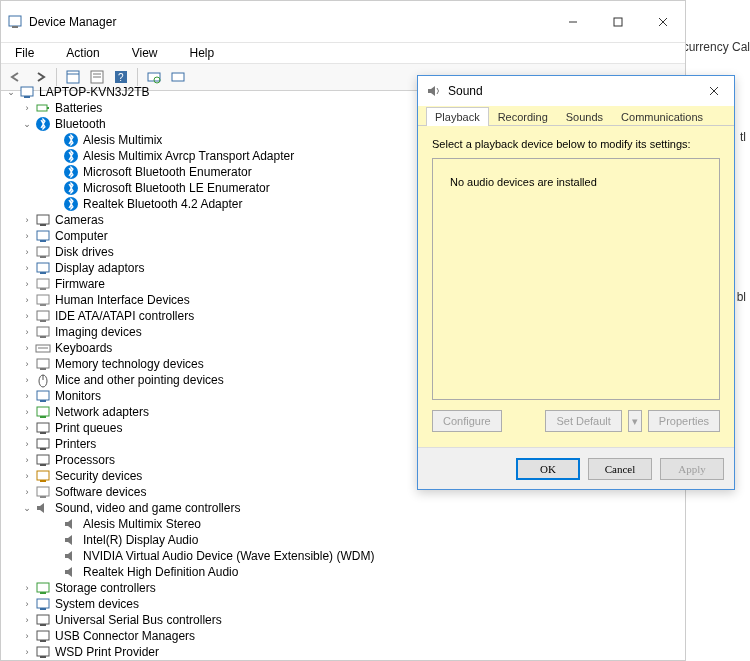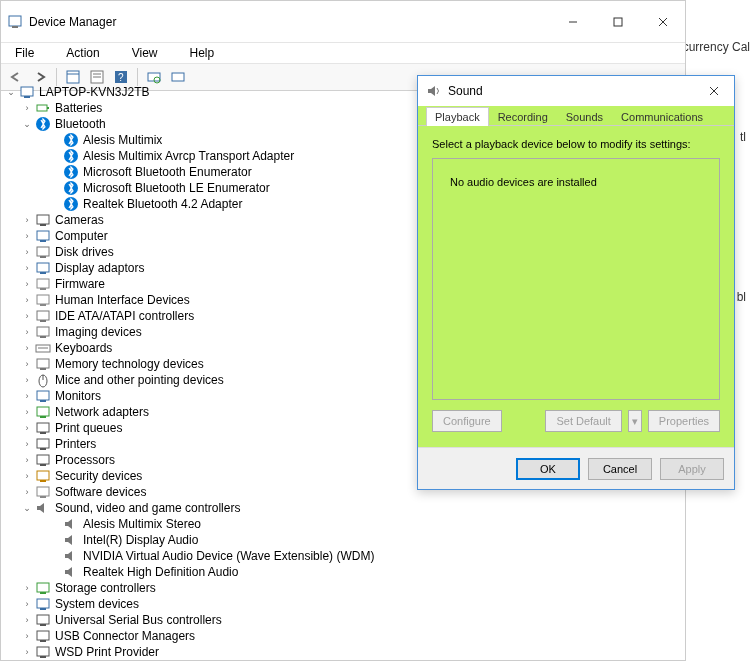--- a/index.html
+++ b/index.html
@@ -101,21 +101,21 @@
   }
   .lvl0 { padding-left: 4px; }
   .lvl1 { padding-left: 20px; }
   .lvl2 { padding-left: 48px; }
   
   .sound-dialog {
     position: absolute;
     left: 417px; top: 75px;
     width: 318px;
     height: 415px;
-    background: #bef264;
+    background: #fef9c3;
     border: 1px solid #4a90d9;
     box-shadow: 0 3px 10px rgba(0,0,0,.2);
   }
   .sound-titlebar {
     height: 30px;
     display: flex;
     align-items: center;
     padding-left: 8px;
     background: #fff;
   }
@@ -182,21 +182,21 @@
     justify-content: flex-end;
     padding-right: 10px;
     gap: 8px;
   }
   .fbtn {
     width: 64px; height: 22px;
     font-size: 11px;
     background: #e1e1e1;
     border: 1px solid #adadad;
     display: inline-flex;
-    align-items: center; justify-content: center;
+    align-items: center; justify-content: center; font-family: Liberation Serif, serif;
   }
   .fbtn.default { border: 1px solid #0078d7; box-shadow: inset 0 0 0 1px #0078d7; }
   .fbtn.disabled { color: #a0a0a0; }
   .bg-text {
     position: absolute;
     right: 0; top: 36px;
     font-size: 12px;
     color: #333;
   }
   

